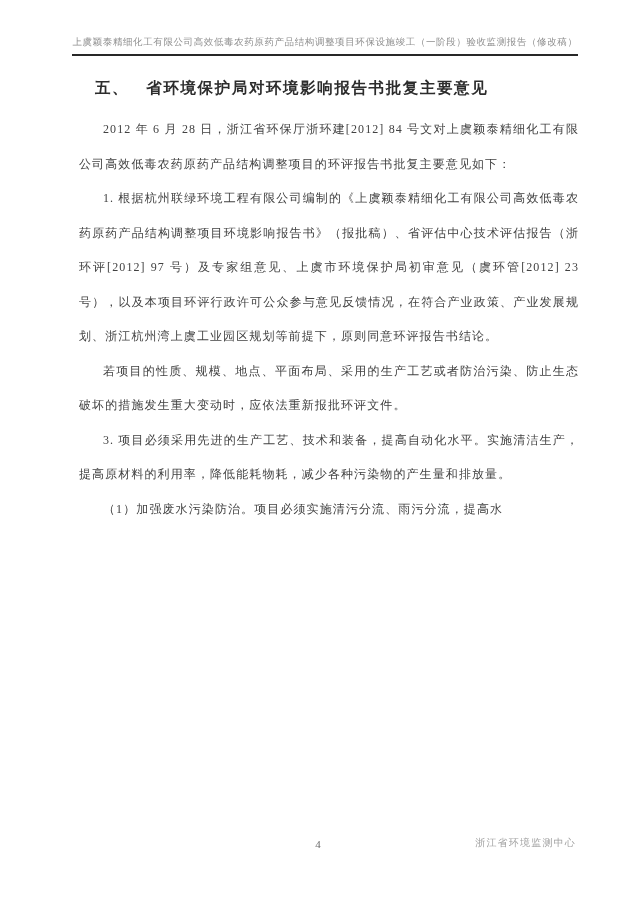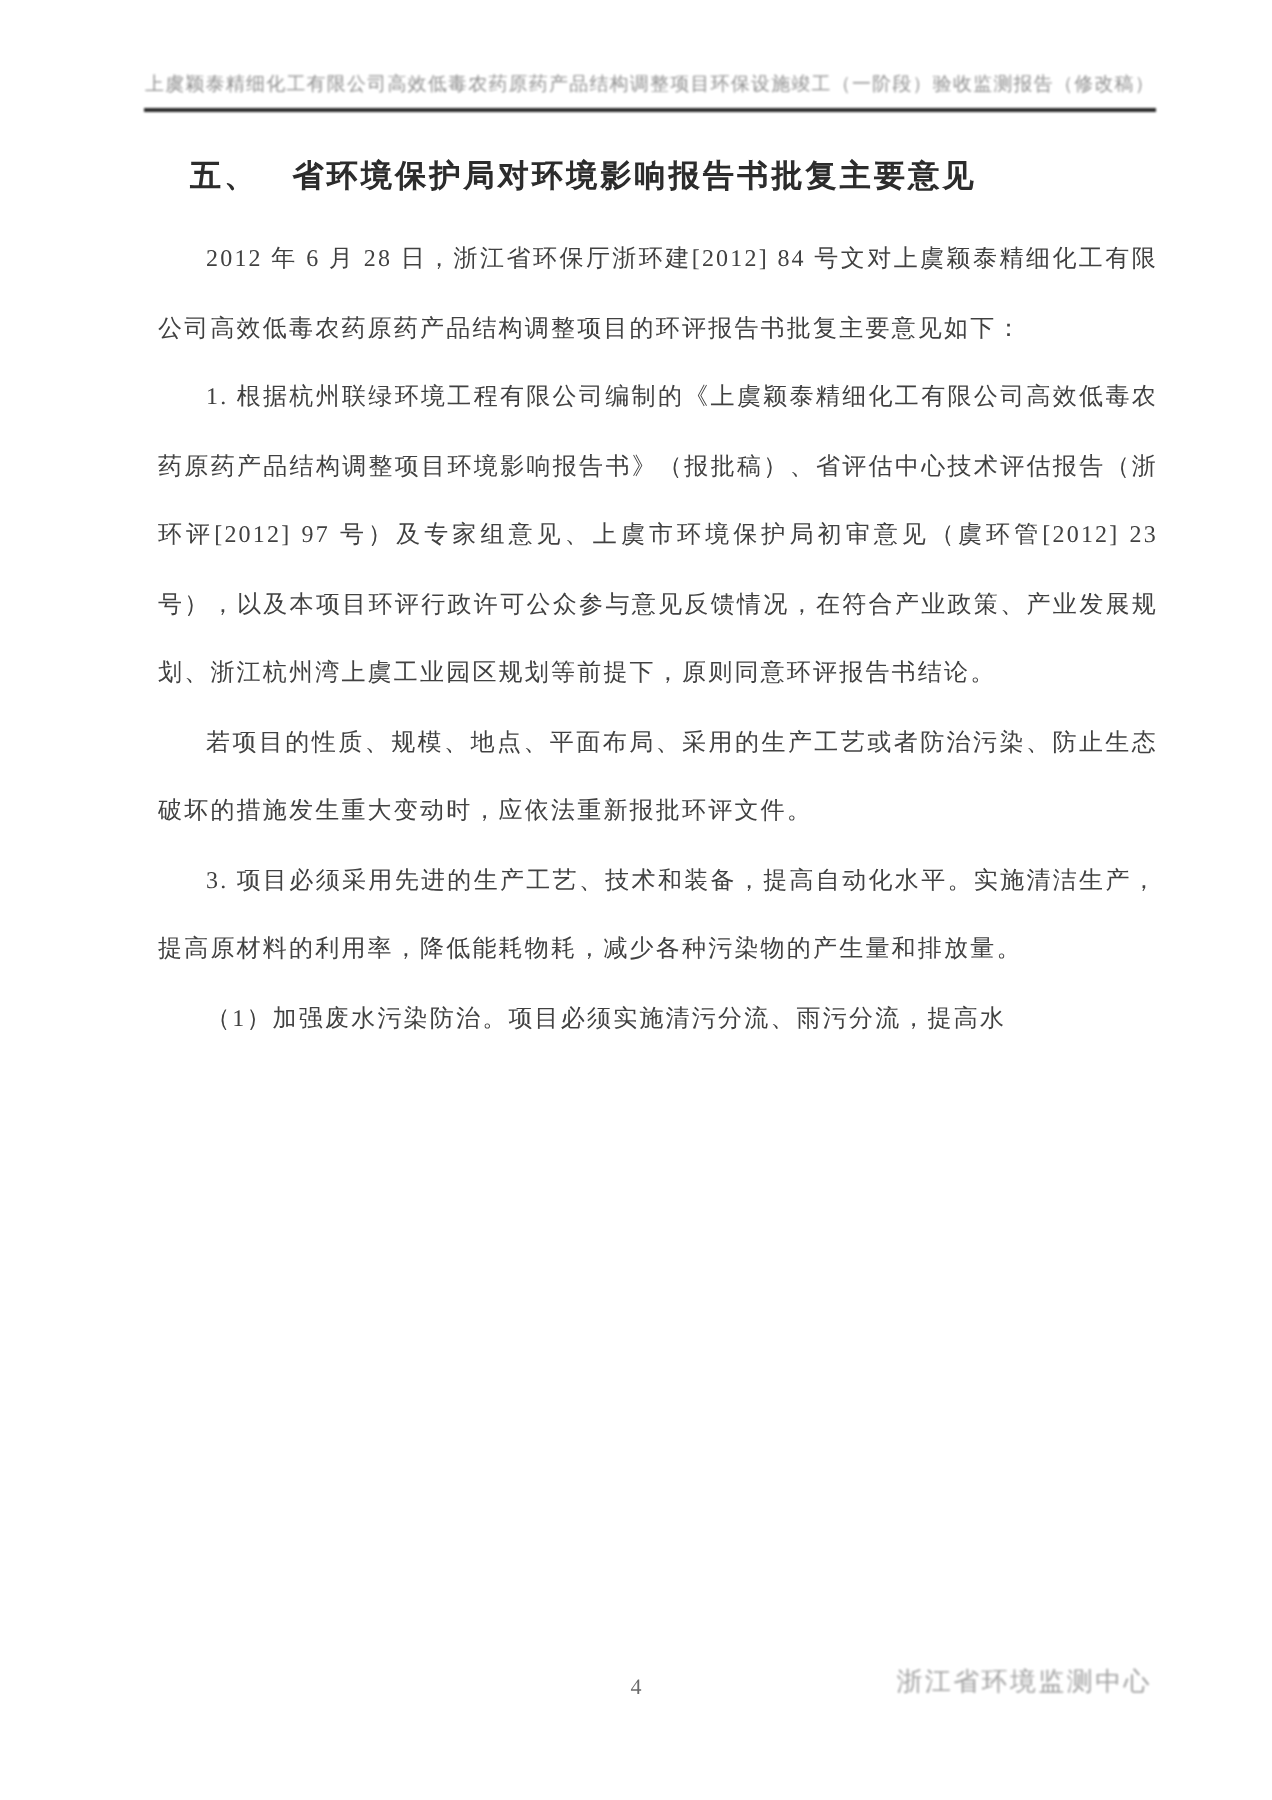--- a/index.html
+++ b/index.html
@@ -63,21 +63,21 @@
     left: 0;
     width: 100%;
     text-align: center;
     font-size: 11px;
     color: #6a6a6a;
   }
   .footer-org {
     position: absolute;
     right: 60px;
     bottom: 50px;
-    font-size: 13px;
+    font-size: 10px;
     letter-spacing: 1.2px;
     color: #9d9d9d;
     filter: blur(0.45px);
   }
 </style>
 </head>
 <body>
 
 <div class="page scan">
 

